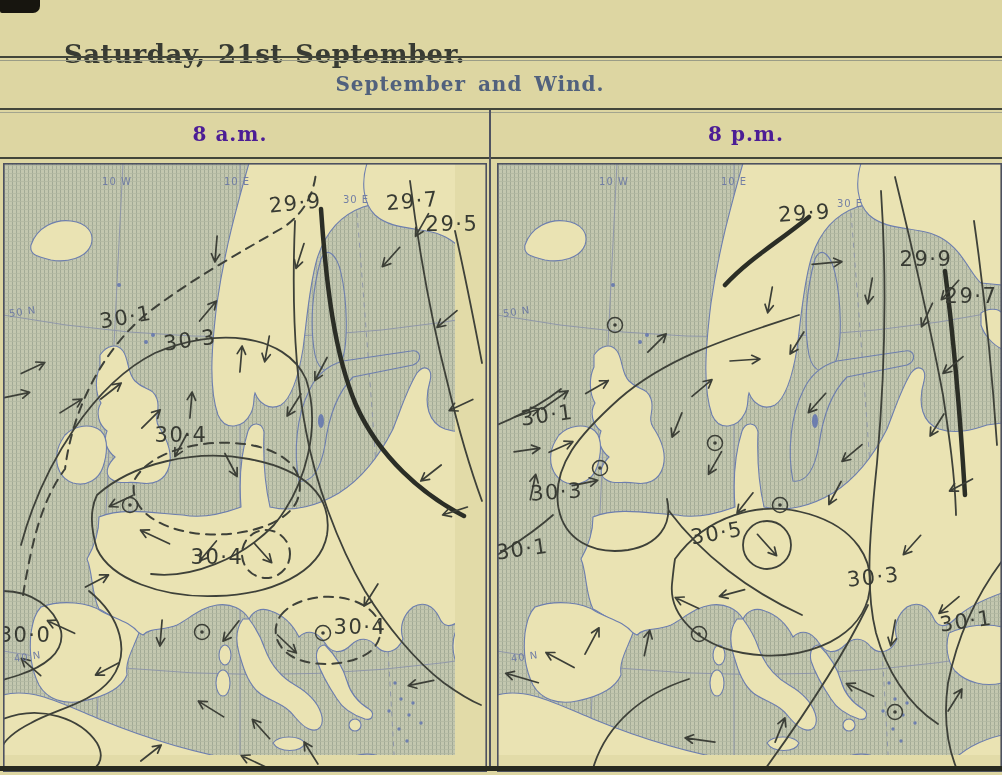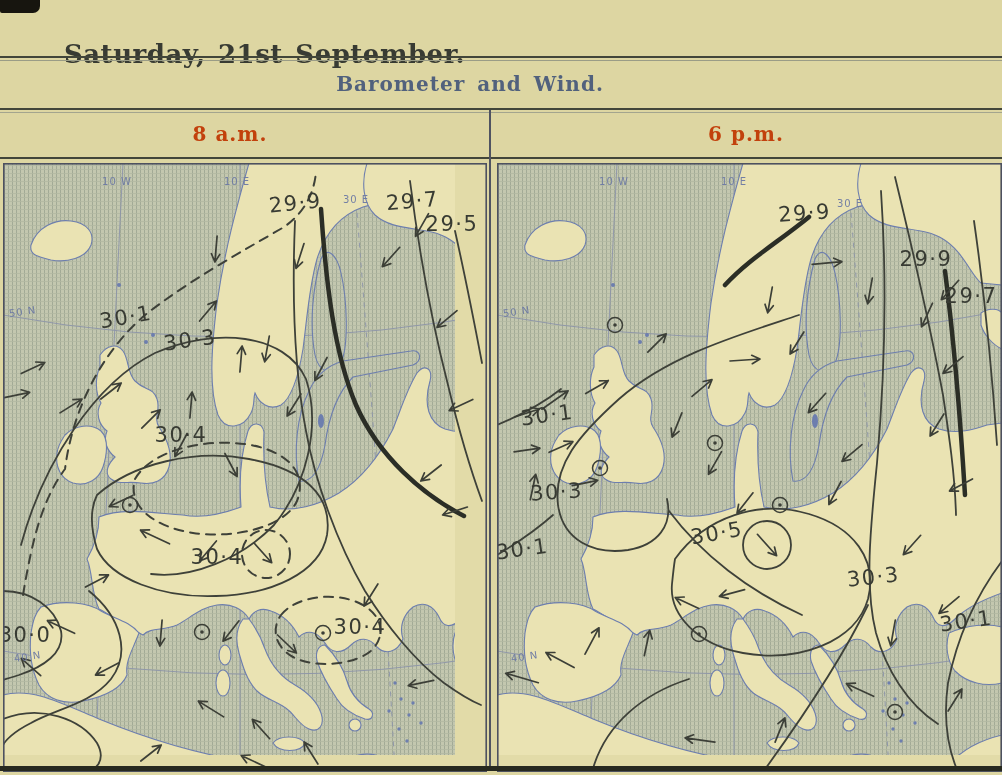--- a/index.html
+++ b/index.html
@@ -11,21 +11,21 @@
   .abs{position:absolute;}
   #corner-bar{left:0;top:0;width:40px;height:13px;background:#17150f;border-radius:0 0 7px 2px;}
   #page-title{left:64px;top:17px;font-size:26px;font-weight:bold;color:#383b33;letter-spacing:0.5px;word-spacing:3px;margin-top:22px;}
   .hrule{left:0;width:1002px;background:#42463a;}
   #rule1a{top:56px;height:2px;}
   #rule1b{top:60px;height:1px;background:#9a9c86;}
   #rule2a{top:108px;height:2px;}
   #rule2b{top:112px;height:1px;background:#a3a58e;}
   #rule3{top:157px;height:2px;}
   #section-header{left:0;top:72px;width:940px;text-align:center;font-size:20px;font-weight:bold;color:#51617d;letter-spacing:1px;word-spacing:4px;}
-  .time-label{top:122px;font-size:20px;font-weight:bold;color:#c2410c;letter-spacing:1px;}
+  .time-label{top:122px;font-size:20px;font-weight:bold;color:#4c1d95;letter-spacing:1px;}
   #time-am{left:0;width:460px;text-align:center;}
   #time-pm{left:490px;width:512px;text-align:center;}
   #col-divider{left:489px;top:110px;width:2px;height:660px;background:#4f5361;}
   #map-am{left:3px;top:163px;}
   #map-pm{left:497px;top:163px;}
   #bottom-bar{left:0;top:766px;width:1002px;height:5px;background:#27291f;}
 
   
   .sea{fill:url(#seahatch);}
   .land{fill:#eae3b3;stroke:#6d7eae;stroke-width:1.1;}
@@ -110,25 +110,25 @@
         <ellipse cx="318" cy="258" rx="3" ry="7" class="isl"></ellipse>
       </g>
     </g>
   </defs>
 </svg>
 
 <div class="abs" id="corner-bar"></div>
 <div class="abs" id="page-title">Saturday, 21st September.</div>
 <div class="abs hrule" id="rule1a"></div>
 <div class="abs hrule" id="rule1b"></div>
-<div class="abs" id="section-header">Barometer and Wind.</div>
+<div class="abs" id="section-header">September and Wind.</div>
 <div class="abs hrule" id="rule2a"></div>
 <div class="abs hrule" id="rule2b"></div>
 <div class="abs time-label" id="time-am">8 a.m.</div>
-<div class="abs time-label" id="time-pm">6 p.m.</div>
+<div class="abs time-label" id="time-pm">8 p.m.</div>
 <div class="abs hrule" id="rule3"></div>
 <div class="abs" id="col-divider"></div>
 
 <svg class="abs" id="map-am" width="484" height="609" viewBox="0 0 484 609">
   <use href="#basemap"></use>
   <rect class="margin" x="452" y="0" width="32" height="609"></rect>
   <rect class="margin" x="0" y="592" width="484" height="17"></rect>
   <g>
     <path class="front" d="M318,46 C323,120 331,190 353,242 C376,294 420,332 461,353"></path>
     <path class="iso" d="M292,58 C289,130 291,205 303,268 C312,318 334,380 362,428 C383,462 412,498 441,520 C455,530 468,538 478,542"></path>

